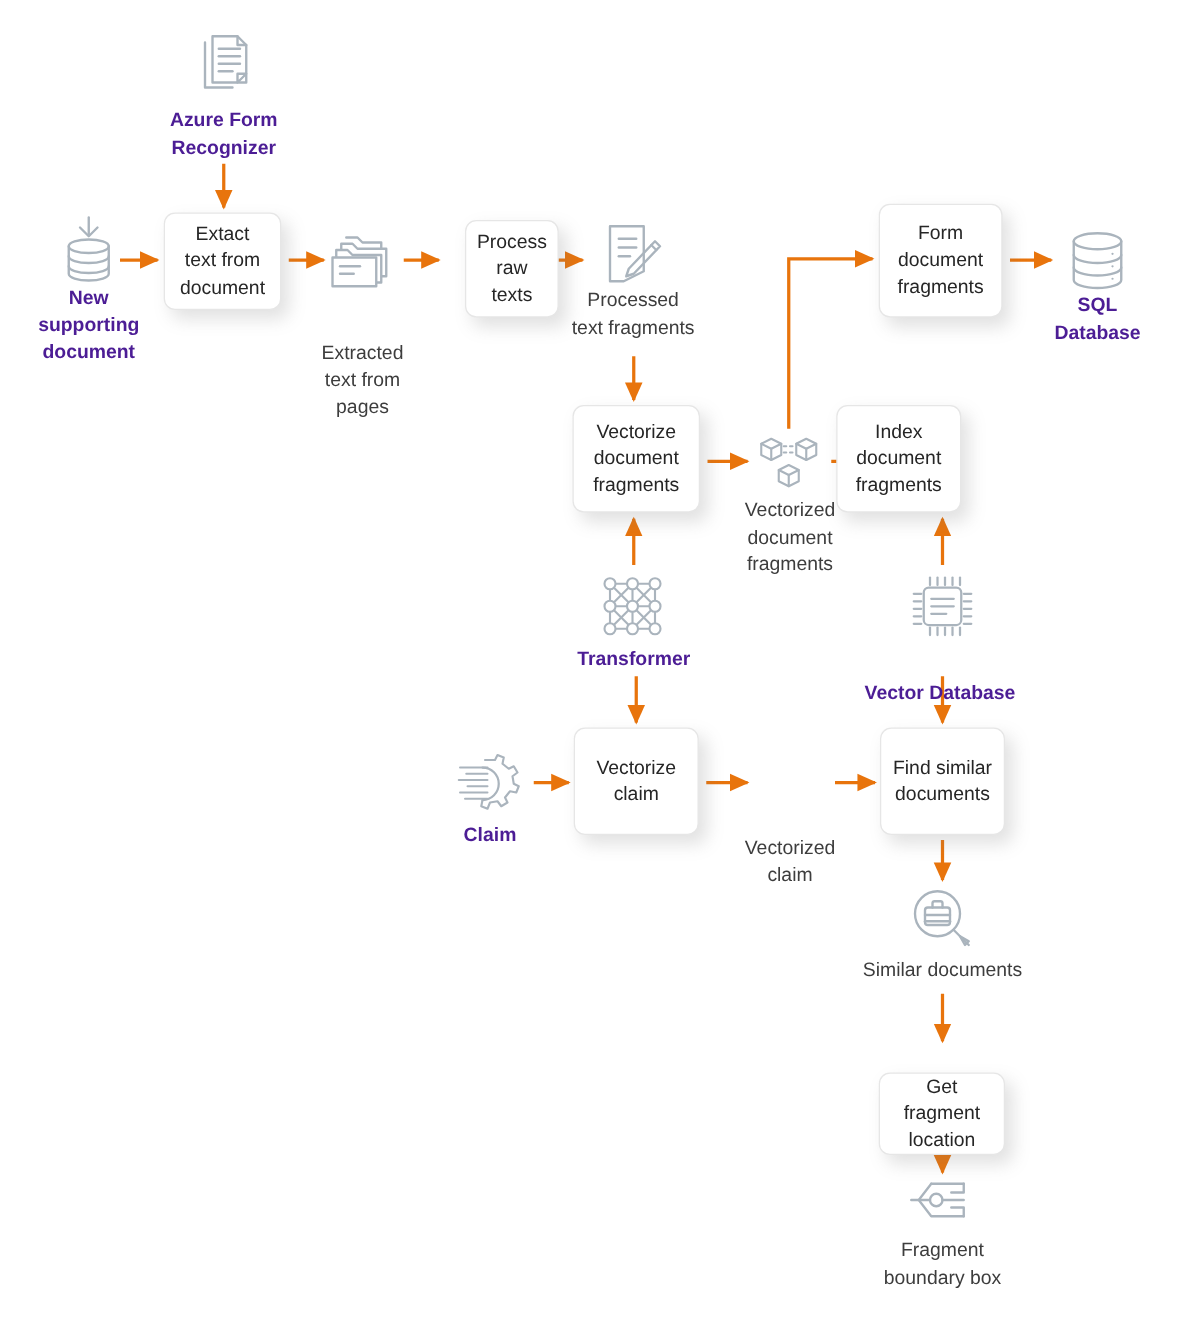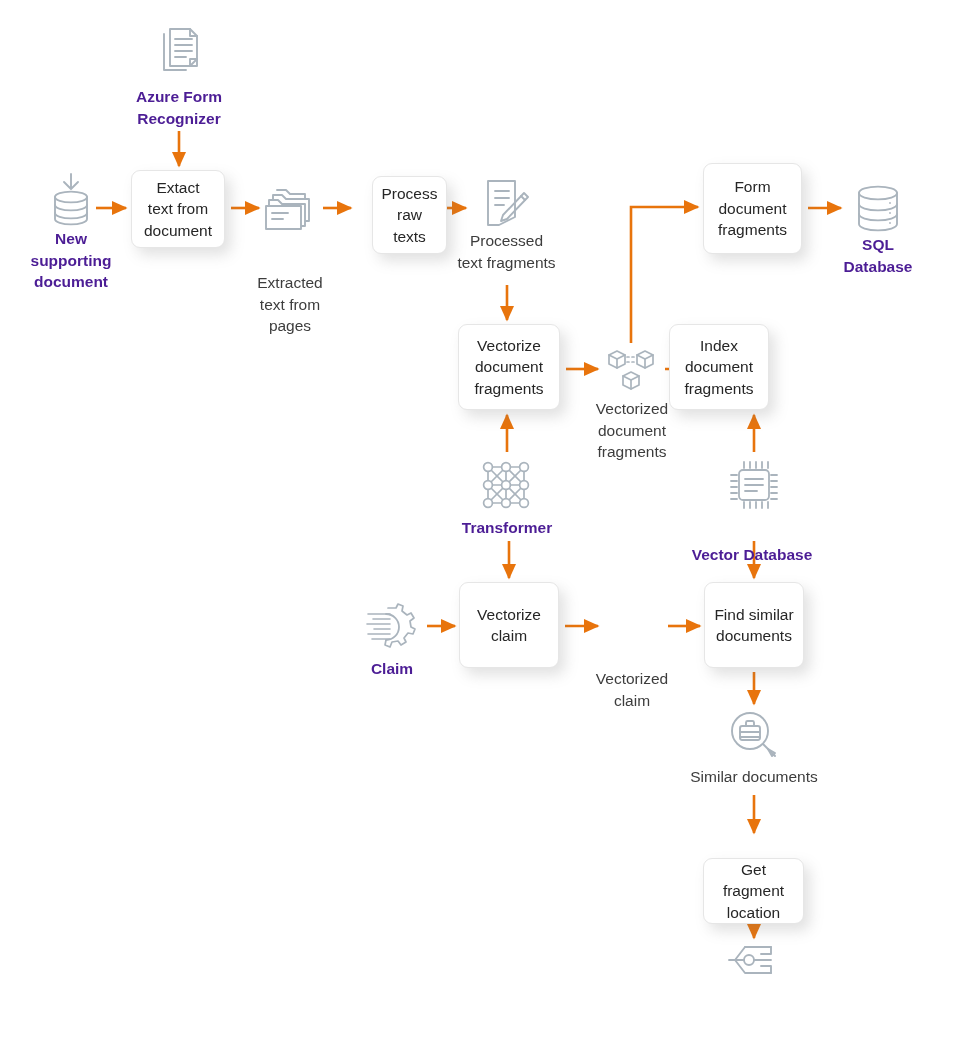--- a/index.html
+++ b/index.html
@@ -357,14 +357,16 @@
 
   <div class="cap bold" style="left:679px;top:517px;width:146px;white-space:pre-line;margin-top:27px;">Vector Database</div>
 
   <div class="cap bold" style="left:334px;top:658px;width:116px;white-space:pre-line;">Claim</div>
 
   <div class="cap" style="left:574px;top:668px;width:116px;white-space:pre-line;">Vectorized
 claim</div>
 
   <div class="cap" style="left:672px;top:766px;width:164px;white-space:pre-line;">Similar documents</div>
 
+  <div class="cap" style="left:689px;top:990px;width:130px;white-space:pre-line;">Fragment
+boundary box</div>
 
 </div>
 
 </body></html>

